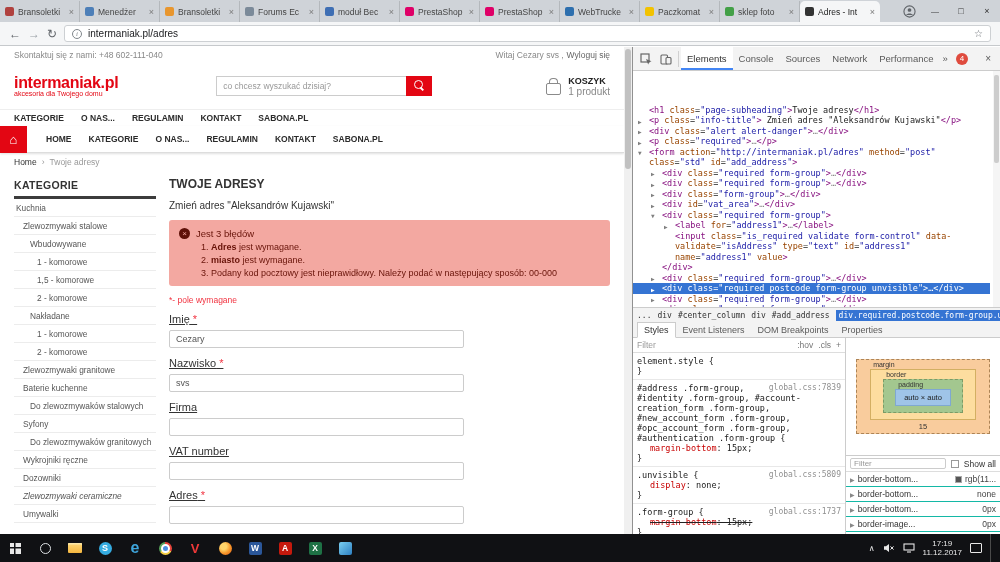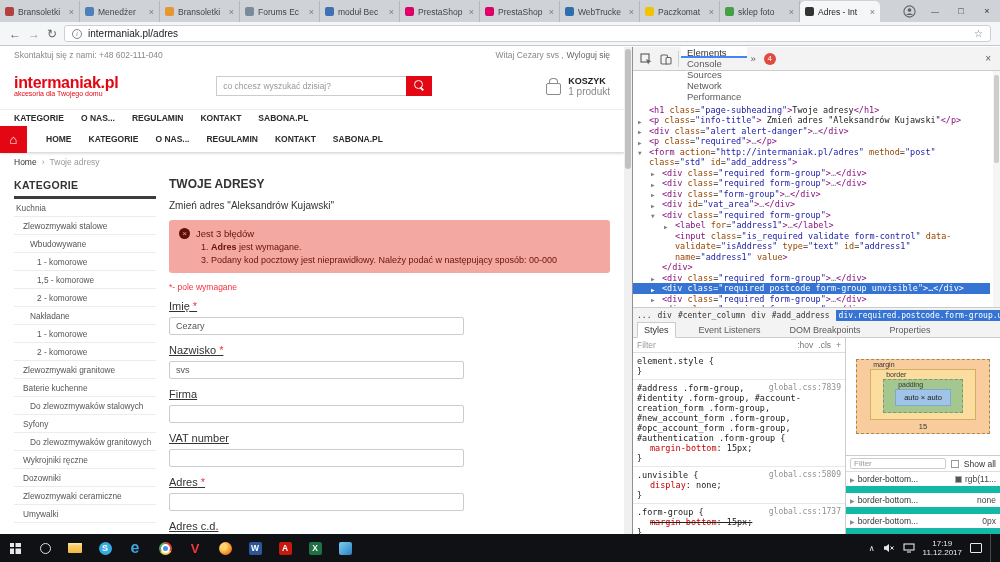--- a/index.html
+++ b/index.html
@@ -70,41 +70,41 @@
   .field-input { width:295px; height:18px; border:1px solid #ccc; border-radius:2px; font-size:9px; color:#555; padding:0 6px; background:#fff; font-family:"Liberation Sans",sans-serif; }
 
   .page-scrollbar { position:absolute; top:47px; left:624px; width:8px; bottom:28px; background:#f0f0f0; }
   .page-scrollbar .thumb { position:absolute; top:2px; left:1px; width:6px; height:120px; background:#c1c1c1; border-radius:3px; }
 
   
   .devtools { position:absolute; top:47px; left:632px; right:0; bottom:28px; background:#fff; border-left:1px solid #919191; display:flex; flex-direction:column; }
   .dt-toolbar { height:24px; flex:0 0 auto; background:#f3f3f3; border-bottom:1px solid #ccc; display:flex; align-items:center; font-size:9.5px; color:#5a5a5a; padding:0 3px; }
   .dt-iconbtn { width:20px; display:flex; justify-content:center; }
   .dt-sep { width:1px; height:16px; background:#d0d0d0; margin:0 2px; }
-  .dt-tabs { display:flex; height:100%;flex-direction:column; }
+  .dt-tabs { display:flex; height:100%; }
   .dt-tab { padding:0 6px; display:flex; align-items:center; height:100%; }
   .dt-tab.active { color:#333; box-shadow:inset 0 -2px 0 #4285f4; background:#fff; }
   .dt-more { padding:0 3px; }
   .dt-badge { min-width:12px; height:12px; border-radius:6px; background:#df4b3e; color:#fff; font-size:8px; display:flex; align-items:center; justify-content:center; padding:0 2px; margin:0 5px; }
   .dt-close { margin-left:auto; padding:0 6px; font-size:10px; color:#5a5a5a; }
 
   .dt-dom { flex:1; min-height:0; overflow:hidden; position:relative; font-family:"DejaVu Sans Mono",monospace; font-size:8.5px; line-height:10.5px; padding:2px 10px 0 0; white-space:pre-wrap; overflow-wrap:anywhere; }
   .dom-line { position:relative; }
   .dom-line .arrow { position:absolute; top:1.5px; font-size:6px; color:#808080; }
   .dom-line.sel { background:#3574d3; }
   .dom-line.sel span { color:#fff !important; }
   .sg-t { color:#881280; } .sg-a { color:#994500; } .sg-v { color:#1a1aa6; }
   .sg-x { color:#222; } .sg-d { color:#888; } .sg-e { color:#222; }
   .dt-dom-scrollbar { position:absolute; top:0; right:0; bottom:0; width:7px; background:#f5f5f5; }
   .dt-dom-scrollbar .thumb { position:absolute; top:4px; left:1px; width:5px; height:88px; background:#cdcdcd; border-radius:2px; }
 
   .dt-crumbs { height:15px; flex:0 0 auto; background:#f3f3f3; border-top:1px solid #ccc; display:flex; align-items:center; gap:6px; font-family:"DejaVu Sans Mono",monospace; font-size:8px; color:#333; padding:0 4px; overflow:hidden; white-space:nowrap; }
   .crumb.sel { background:#3574d3; color:#fff; padding:1px 3px; }
 
-  .dt-styletabs { height:16px; flex:0 0 auto; background:#f3f3f3; border-bottom:1px solid #ccc; display:flex; align-items:flex-end; font-size:9px; color:#5a5a5a; padding:0 4px; gap:17px; }
+  .dt-styletabs { height:16px; flex:0 0 auto; background:#f3f3f3; border-bottom:1px solid #ccc; display:flex; align-items:flex-end; font-size:9px; color:#5a5a5a; padding:0 4px; gap:1px; }
   .stab { padding:2px 6px; }
   .stab.active { background:#fff; border:1px solid #ccc; border-bottom:1px solid #fff; margin-bottom:-1px; color:#333; }
 
   .dt-styles { height:196px; flex:0 0 auto; display:flex; min-height:0; }
   .rules-pane { width:213px; flex:0 0 auto; border-right:1px solid #ccc; display:flex; flex-direction:column; overflow:hidden; }
   .rules-filter { height:15px; flex:0 0 auto; border-bottom:1px solid #ddd; display:flex; align-items:center; justify-content:space-between; padding:0 4px; font-size:8.5px; color:#999; }
   .filter-right { display:flex; gap:5px; color:#777; }
   .rules-list { flex:1; overflow:hidden; font-family:"DejaVu Sans Mono",monospace; font-size:8.5px; line-height:10px; }
   .rule { border-bottom:1px solid #e8e8e8; padding:3px 4px; white-space:pre-wrap; overflow-wrap:anywhere; color:#222; }
   .rule-link { float:right; color:#909090; font-size:8px; margin-left:4px; }
@@ -120,21 +120,21 @@
   .bm-margin { background:#f9cc9d; border:1px dashed #ad8456; padding:0 13px 2px; text-align:center; }
   .bm-border { background:#fddd9f; border:1px solid #d3af62; padding:0 12px 6px; }
   .bm-padding { background:#a3c78f; border:1px dashed #7b9b66; padding:0 11px 6px; }
   .bm-content { background:#9fc4e8; border:1px solid #7fa8d1; padding:3px 8px; font-size:7.5px; color:#1c1c1c; }
   .bm-val { font-size:7.5px; color:#333; padding-top:2px; }
   .comp-filter { height:16px; flex:0 0 auto; border-bottom:1px solid #ddd; display:flex; align-items:center; gap:5px; padding:0 4px; }
   .filter-box { flex:1; height:11px; border:1px solid #ccc; border-radius:2px; color:#999; font-size:8px; padding:0 3px; display:flex; align-items:center; }
   .checkbox { width:8px; height:8px; border:1px solid #999; background:#fff; flex:0 0 auto; }
   .showall { color:#333; font-size:8.5px; }
   .comp-props { flex:1; overflow:hidden; }
-  .comp-row { display:flex; align-items:center; padding:2px 4px; border-bottom:7px solid #14b8a6; color:#333; }
+  .comp-row { display:flex; align-items:center; padding:2px 4px; border-bottom:1px solid #14b8a6; color:#333; }
   .comp-arrow { font-size:6px; color:#888; margin-right:3px; }
   .comp-name { overflow:hidden; white-space:nowrap; }
   .comp-val { margin-left:auto; display:flex; align-items:center; gap:3px; color:#444; white-space:nowrap; }
   .swatch { width:7px; height:7px; border:1px solid #aaa; display:inline-block; }
 
   
   .taskbar { position:absolute; bottom:0; left:0; right:0; height:28px; background:#101114; display:flex; align-items:center; }
   .tb-icons { display:flex; height:100%; }
   .tb-icon { width:30px; height:28px; display:flex; align-items:center; justify-content:center; position:relative; }
   .ic-start::before { content:""; width:11px; height:11px; background-color:#e8e8e8; background-image:linear-gradient(#101114,#101114),linear-gradient(#101114,#101114); background-size:1.5px 100%,100% 1.5px; background-position:center; background-repeat:no-repeat; }
@@ -304,34 +304,35 @@
             <div class="cat-item" style="padding-left: 16px;">Nakładane</div>
             <div class="cat-item" style="padding-left: 23px;">1 - komorowe</div>
             <div class="cat-item" style="padding-left: 23px;">2 - komorowe</div>
             <div class="cat-item" style="padding-left: 9px;">Zlewozmywaki granitowe</div>
             <div class="cat-item" style="padding-left: 9px;">Baterie kuchenne</div>
             <div class="cat-item" style="padding-left: 16px;">Do zlewozmywaków stalowych</div>
             <div class="cat-item" style="padding-left: 9px;">Syfony</div>
             <div class="cat-item" style="padding-left: 16px;">Do zlewozmywaków granitowych</div>
             <div class="cat-item" style="padding-left: 9px;">Wykrojniki ręczne</div>
             <div class="cat-item" style="padding-left: 9px;">Dozowniki</div>
-            <div class="cat-item" style="padding-left: 9px;">Zlewozmywaki ceramiczne</div>
+            <div class="cat-item" style="padding-left: 9px; font-style: italic;">Zlewozmywaki ceramiczne</div>
             <div class="cat-item" style="padding-left: 9px;">Umywalki</div>
           </div>
       </div>
       <div class="main-col">
         <div class="page-title">TWOJE ADRESY</div>
         <div class="subtitle">Zmień adres "Aleksandrów Kujawski"</div>
         <div class="alert">
           <div class="alert-titleline">
             <span class="alert-icon">×</span>
             <span>Jest 3 błędów</span>
           </div>
           <div>
               <div class="alert-item"><span>1. </span><span class="b">Adres</span><span> jest wymagane.</span></div>
+              <div class="alert-item"><span>2. </span><span class="b">miasto</span><span> jest wymagane.</span></div>
               <div class="alert-item"><span>3. </span><span>Podany kod pocztowy jest nieprawidłowy. Należy podać w następujący sposób: 00-000</span></div>
             </div>
         </div>
         <div class="required-note">*- pole wymagane</div>
         <div>
             <div class="field"><div class="field-label"><span>Imię</span><span class="req"> *</span></div><input class="field-input" value="Cezary" style=""></div>
             <div class="field"><div class="field-label"><span>Nazwisko</span><span class="req"> *</span></div><input class="field-input" value="svs" style=""></div>
             <div class="field"><div class="field-label"><span>Firma</span></div><input class="field-input" style=""></div>
             <div class="field"><div class="field-label"><span>VAT number</span></div><input class="field-input" style=""></div>
             <div class="field"><div class="field-label"><span>Adres</span><span class="req"> *</span></div><input class="field-input" style=""></div>

